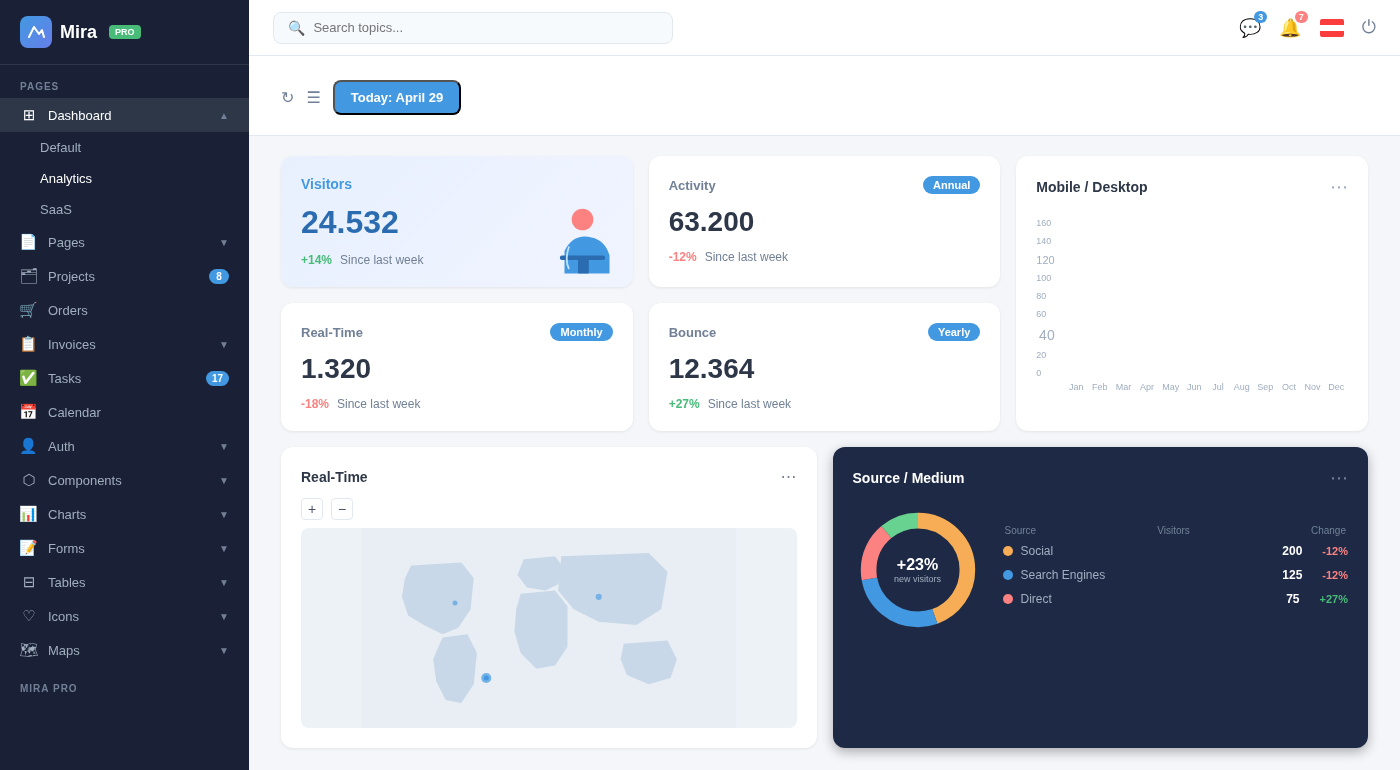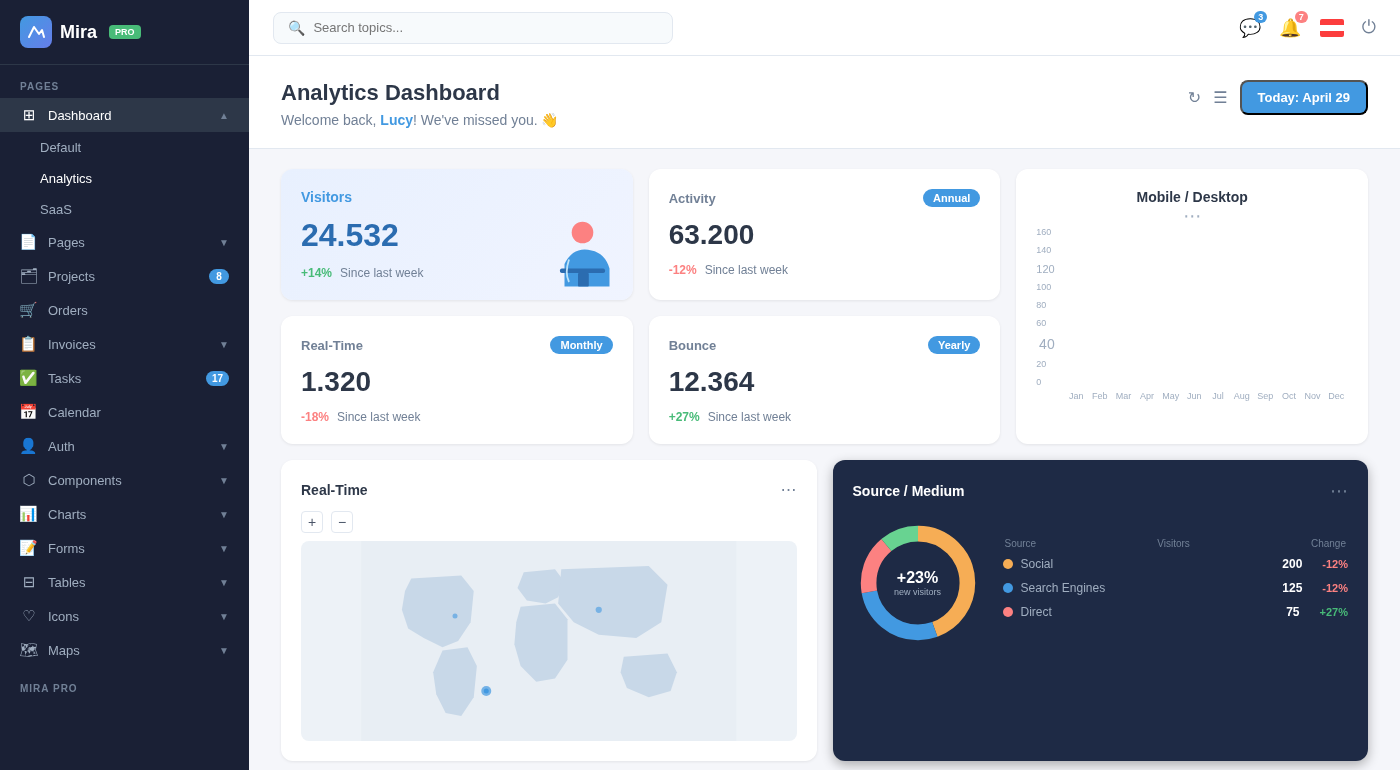--- a/index.html
+++ b/index.html
@@ -58,21 +58,21 @@
     .stat-value.visitors-value { color: #2b6cb0; font-size: 32px; }
     .stat-footer { display: flex; align-items: center; gap: 8px; font-size: 12px; color: #718096; }
     .stat-change { font-weight: 600; font-size: 12px; }
     .stat-change.positive { color: #48bb78; }
     .stat-change.negative { color: #fc8181; }
     .visitors-illustration { position: absolute; right: 10px; bottom: 0; width: 90px; height: 90px; }
     .visitors-illustration svg { width: 100%; height: 100%; }
 
     
     .chart-card { background: white; border-radius: 12px; padding: 20px; box-shadow: 0 1px 3px rgba(0,0,0,0.08); }
-    .chart-card-header { display: flex; align-items: center; justify-content: space-between; margin-bottom: 4px; flex-direction: column; }
+    .chart-card-header { display: flex; align-items: center; justify-content: space-between; margin-bottom: 24px; }
     .chart-card-title { font-size: 14px; font-weight: 600; color: #2d3748; }
     .chart-more { color: #a0aec0; cursor: pointer; font-size: 18px; }
     .bar-group { display: flex; align-items: flex-end; gap: 2px; flex: 1; }
     .dark-card { background: #1e2a45; border-radius: 12px; padding: 20px; box-shadow: 0 4px 12px rgba(0,0,0,0.3); }
     .dark-card-header { display: flex; align-items: center; justify-content: space-between; margin-bottom: 16px; }
     .dark-card-title { font-size: 14px; font-weight: 600; color: white; }
     .dark-more { color: #718096; cursor: pointer; font-size: 18px; }
     .donut-legend-item { display: flex; align-items: center; gap: 8px; margin-bottom: 10px; }
     .donut-legend-dot { width: 10px; height: 10px; border-radius: 50%; flex-shrink: 0; }
     .donut-legend-label { font-size: 12px; color: #a0aec0; flex: 1; }
@@ -218,26 +218,20 @@
       </div>
       <div class="topbar-icon-btn">
         ⏻
       </div>
     </div>
   </header>
 
   <div class="page-content">
 
     <div class="page-header">
-      <div>
-        <h1 class="page-title">Analytics Dashboard</h1>
-        <p class="page-subtitle">
-          Welcome back, <span>Lucy</span>! We've missed you. 👋
-        </p>
-      </div>
       <div class="page-header-actions">
         <span class="header-icon-btn">↻</span>
         <span class="header-icon-btn">☰</span>
         <button class="header-date-btn">Today: April 29</button>
       </div>
     </div>
 
     <div style="padding: 20px 32px 0; display: grid; grid-template-columns: 1fr 1fr 1fr; gap: 16px; position: relative; z-index: 1;">
 
       <div class="stat-card visitors">

